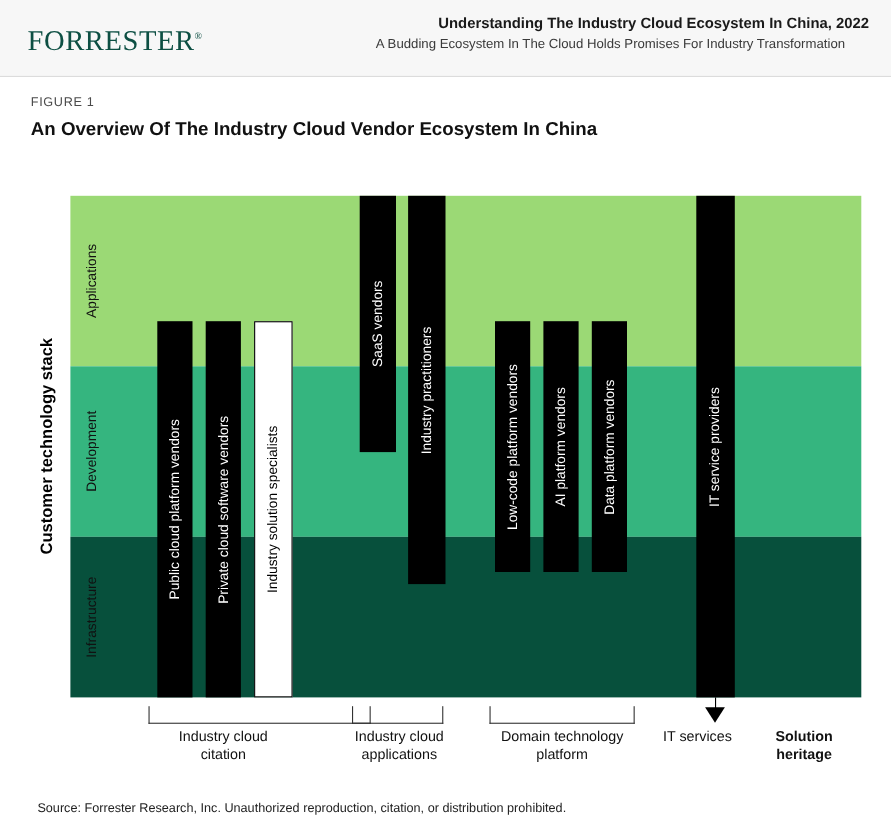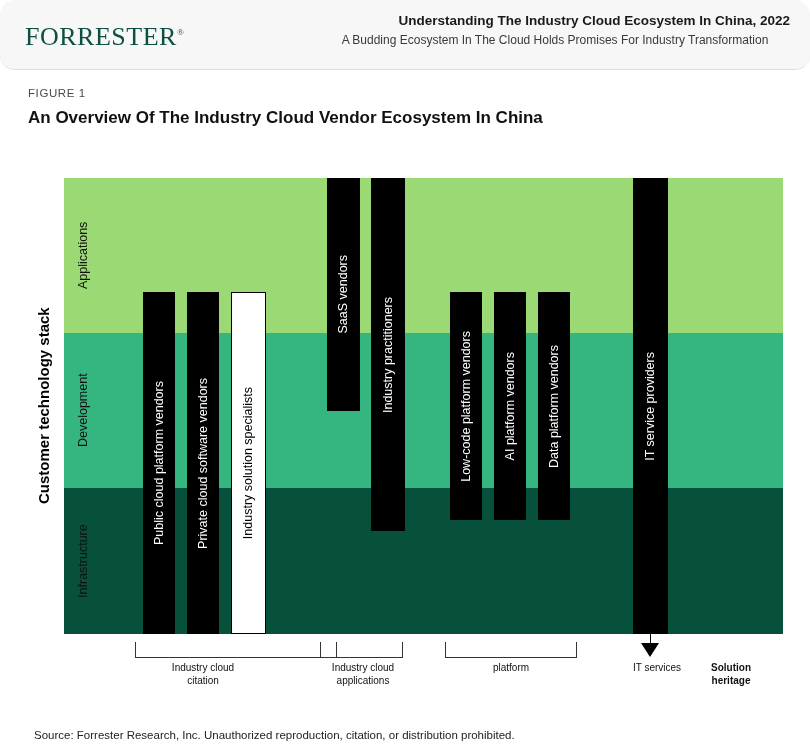--- a/index.html
+++ b/index.html
@@ -10,21 +10,20 @@
     -webkit-font-smoothing:antialiased;
     overflow:hidden;
     position:relative;
   }
   
   .header{
     position:absolute;left:0;top:0;width:810px;height:70px;
     background:#f7f7f7;
     border-bottom:1px solid #dcdcdc;
     box-sizing:border-box;
-    border-radius:15px;
   }
   .logo{
     position:absolute;left:25px;top:22px;
     font-family:"Liberation Serif", serif;
     font-size:26px;letter-spacing:0.5px;
     color:#0d4f43;font-weight:400;
   }
   .logo .reg{font-size:9px;vertical-align:super;}
   .hdr-title{
     position:absolute;left:330px;top:13px;width:460px;
@@ -98,21 +97,21 @@
     position:absolute;
     width:0;height:0;
     border-left:9px solid transparent;
     border-right:9px solid transparent;
     border-top:14px solid #000;
   }
   
   .grp-label{
     position:absolute;
     text-align:center;
-    font-size:10px;color:#111;line-height:1.25;
+    font-size:13px;color:#111;line-height:1.25;
   }
   .grp-label.bold{font-weight:bold;}
   
   .source{
     position:absolute;left:34px;top:729px;
     font-size:11.5px;color:#222;
   }
 </style>
 </head>
 <body>
@@ -173,23 +172,24 @@
       <div>Industry cloud</div>
       <div>citation</div>
     </div>
     <div class="bracket" style="left: 319.964px; width: 82.685px; top: 642px;"></div>
     <div class="grp-label" style="left: 273px; width: 180px; top: 662px;">
       <div>Industry cloud</div>
       <div>applications</div>
     </div>
     <div class="bracket" style="left: 445.07px; width: 132.296px; top: 642px;"></div>
     <div class="grp-label" style="left: 421px; width: 180px; top: 662px;">
+      <div>Domain technology</div>
       <div>platform</div>
     </div>
-    <div class="grp-label" style="left: 560px; width: 194px; top: 662px;">
+    <div class="grp-label" style="left: 560px; width: 148px; top: 662px;">
       <div>IT services</div>
     </div>
     <div class="grp-label bold" style="left: 641px; width: 180px; top: 662px;">
       <div>Solution</div>
       <div>heritage</div>
     </div>
   </div>
 
 <div class="source">Source: Forrester Research, Inc. Unauthorized reproduction, citation, or distribution prohibited.</div>
 

